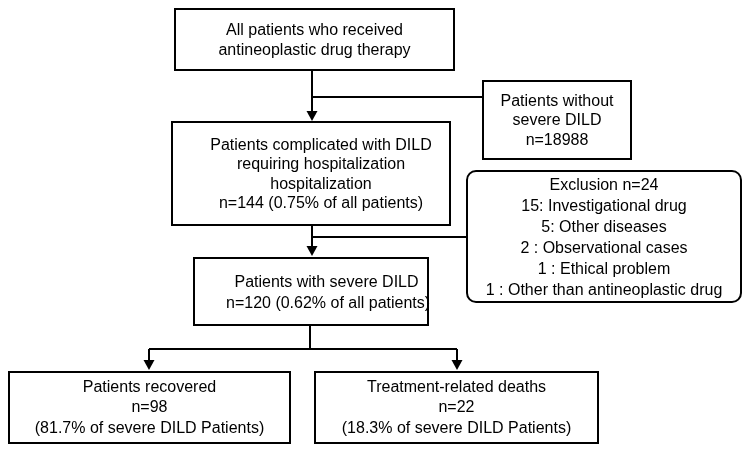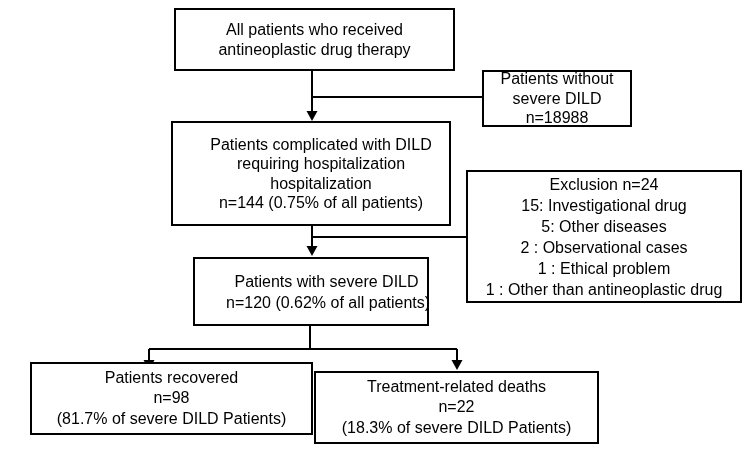--- a/index.html
+++ b/index.html
@@ -26,25 +26,25 @@
     flex-direction: column;
     align-items: flex-end;
     justify-content: center;
     text-align: center;
     font-size: 16px;
     line-height: 19.5px;
     white-space: nowrap;
   }
   .box .ln { width: 100%; }
   #box-all        { left: 174px; top: 8px;   width: 281px; height: 63px;  }
-  #box-without    { left: 482px; top: 70px;  width: 150px; height: 57px;  }
+  #box-without    { left: 482px; top: 80px;  width: 150px; height: 80px;  }
   #box-complicated{ left: 171px; top: 121px; width: 280px; height: 105px; padding-left: 20px; }
-  #box-exclusion  { left: 466px; top: 170px; width: 276px; height: 133px; line-height: 21px; }
+  #box-exclusion  { left: 466px; top: 170px; width: 276px; height: 133px; line-height: 21px; border-radius: 10px; }
   #box-severe     { left: 193px; top: 257px; width: 236px; height: 69px;  line-height: 21px; padding-left: 31px; }
-  #box-recovered  { left: 8px;   top: 362px; width: 283px; height: 73px;  line-height: 20.5px; margin-left: 22px; }
+  #box-recovered  { left: 8px;   top: 371px; width: 283px; height: 73px;  line-height: 20.5px; }
   #box-deaths     { left: 314px; top: 371px; width: 285px; height: 73px;  line-height: 20.5px; }
 </style>
 </head>
 <body>
 
 <div class="stage">
 
   <svg class="connectors" viewBox="0 0 749 453" xmlns="http://www.w3.org/2000/svg">
 
     <line x1="312" y1="71" x2="312" y2="112" stroke="#000" stroke-width="2"></line>

